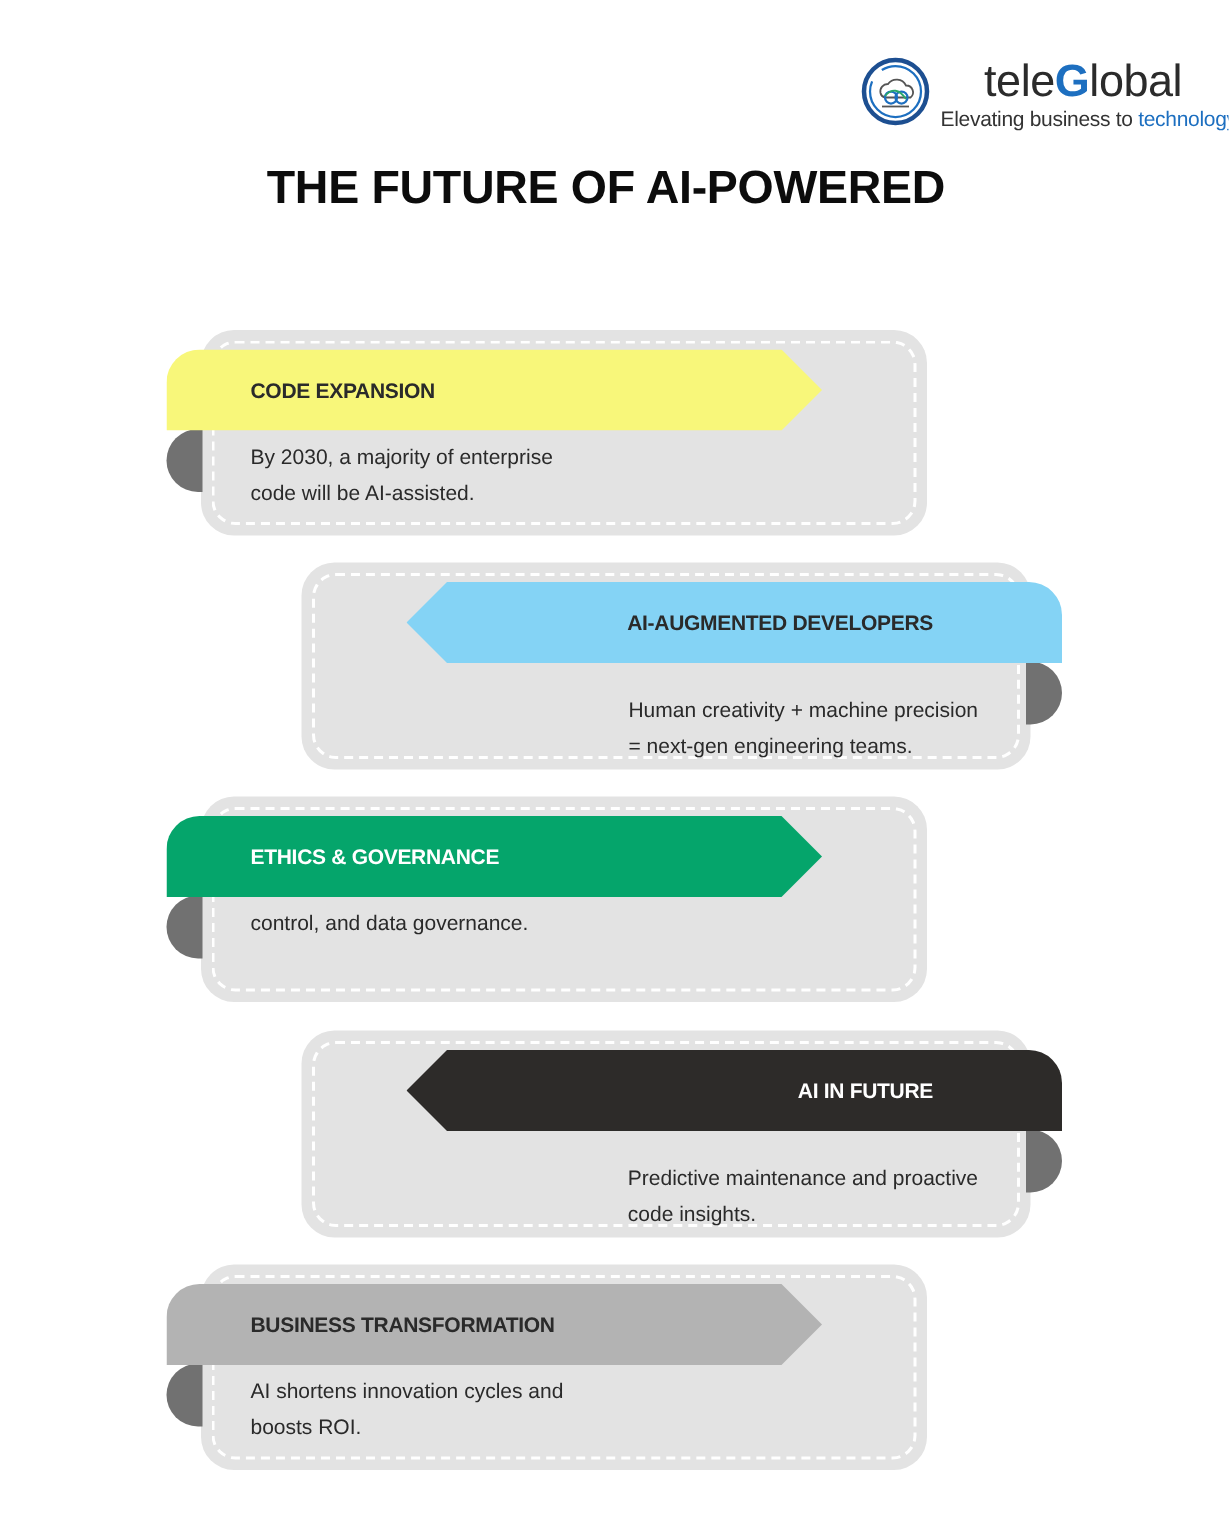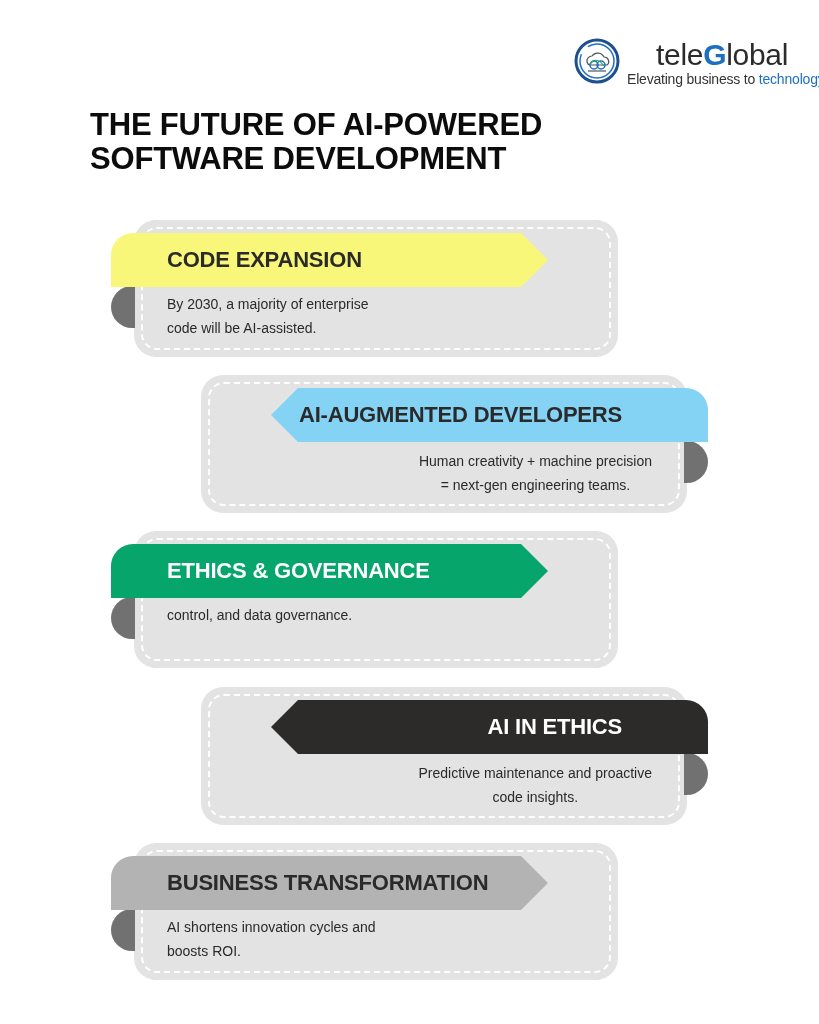--- a/index.html
+++ b/index.html
@@ -8,54 +8,53 @@
 
   
   .logo { position: absolute; left: 574px; top: 38px; width: 210px; height: 48px; }
   .logo-mark { position: absolute; left: 0; top: 0; width: 46px; height: 46px; }
   .logo-word { position: absolute; left: 52px; top: 1px; font-size: 30px; letter-spacing: -0.3px; color: #2b2b2b; line-height: 32px; margin-left: 30px; }
   .logo-word .g { color: #1d6fc0; font-weight: bold; }
   .logo-tag { position: absolute; left: 53px; top: 33px; font-size: 14px; color: #333; white-space: nowrap; letter-spacing: -0.2px; }
   .logo-tag .tech { color: #1d6fc0; }
 
   
-  .title { position: absolute; left: 90px; top: 108px; width: 540px; text-align: left; font-weight: bold; font-size: 31px; line-height: 34px; color: #0c0c0c; letter-spacing: -0.2px; }
+  .title { position: absolute; left: 90px; top: 108px; width: 540px; text-align: right; font-weight: bold; font-size: 31px; line-height: 34px; color: #0c0c0c; letter-spacing: -0.2px; }
 
   
   .card { position: absolute; background: #e3e3e3; border-radius: 22px; }
   .card::after { content: ""; position: absolute; left: 7px; top: 7px; right: 7px; bottom: 7px; border: 2px dashed #ffffff; border-radius: 16px; pointer-events: none; }
   .ribbon { position: absolute; height: 54px; z-index: 2; }
   .ribbon svg { position: absolute; left: 0; top: 0; }
-  .ribbon-label { position: absolute; top: 0; height: 54px; line-height: 54px; font-weight: bold; font-size: 22px; white-space: nowrap; letter-spacing: -0.2px; }
+  .ribbon-label { position: absolute; top: 0; height: 54px; line-height: 54px; font-weight: bold; font-size: 14px; white-space: nowrap; letter-spacing: -0.2px; }
   .curl { position: absolute; width: 24px; height: 42px; background: #717171; z-index: 1; }
   .curl.left { border-bottom-left-radius: 22px; border-top-left-radius: 22px; }
   .curl.right { border-bottom-right-radius: 22px; border-top-right-radius: 22px; }
   .desc { position: absolute; font-size: 14px; line-height: 24px; color: #2a2a2a; z-index: 3; }
-  .desc.right { text-align: center; }
+  .desc.right { text-align: left; margin-top: 12px; }
 </style>
 </head>
 <body>
 
 <div class="logo">
   <svg class="logo-mark" viewBox="0 0 46 46" width="46" height="46">
     <circle cx="23" cy="23" r="21" fill="none" stroke="#1d4f91" stroke-width="3"></circle>
     <circle cx="23" cy="23" r="17" fill="none" stroke="#1d6fc0" stroke-width="1.5" stroke-dasharray="60 10"></circle>
     <path d="M13 24 a5 5 0 0 1 5 -6 a7 7 0 0 1 12 1 a4.5 4.5 0 0 1 3 8 h-17 a4 4 0 0 1 -3 -3z" fill="#ffffff" stroke="#555" stroke-width="1.2"></path>
     <circle cx="20" cy="27" r="4" fill="none" stroke="#1d6fc0" stroke-width="1.5"></circle>
     <circle cx="27" cy="27" r="4" fill="none" stroke="#1d6fc0" stroke-width="1.5"></circle>
     <path d="M16 26 q7 -8 14 2" fill="none" stroke="#2aa86a" stroke-width="1.2"></path>
     <line x1="14" y1="33" x2="32" y2="33" stroke="#555" stroke-width="1.2"></line>
   </svg>
   <div class="logo-word"><span>tele</span><span class="g">G</span><span>lobal</span></div>
   <div class="logo-tag"><span>Elevating business to </span><span class="tech">technology</span></div>
 </div>
 
 <div class="title">
   <div>THE FUTURE OF AI-POWERED</div>
-  <div>SOFTWARE DEVELOPMENT</div>
 </div>
 
 <div class="card" style="left:134px; top:220px; width:484px; height:137px;"></div>
 <div class="curl left" style="left:111px; top:286px;"></div>
 <div class="ribbon" style="left:111px; top:233px; width:437px;">
   <svg width="437" height="54">
       <path d="M22 0 H410 L437 27 L410 54 H0 V22 A22 22 0 0 1 22 0 Z" fill="#f8f77a"></path>
     </svg>
   <div class="ribbon-label" style="left:56px; color:#2a2a2a;">CODE EXPANSION</div>
 </div>
@@ -88,21 +87,21 @@
 <div class="desc" style="left:167px; top:603px;">
   <div>control, and data governance.</div>
 </div>
 
 <div class="card" style="left:201px; top:687px; width:486px; height:138px;"></div>
 <div class="curl right" style="left:684px; top:753px;"></div>
 <div class="ribbon" style="left:271px; top:700px; width:437px;">
   <svg width="437" height="54">
       <path d="M27 0 H415 A22 22 0 0 1 437 22 V54 H27 L0 27 Z" fill="#2d2b29"></path>
     </svg>
-  <div class="ribbon-label" style="right:86px; color:#ffffff;">AI IN ETHICS</div>
+  <div class="ribbon-label" style="right:86px; color:#ffffff;">AI IN FUTURE</div>
 </div>
 <div class="desc right" style="right:167px; top:761px;">
   <div>Predictive maintenance and proactive</div>
   <div>code insights.</div>
 </div>
 
 <div class="card" style="left:134px; top:843px; width:484px; height:137px;"></div>
 <div class="curl left" style="left:111px; top:909px;"></div>
 <div class="ribbon" style="left:111px; top:856px; width:437px;padding-left:40px;">
   <svg width="437" height="54">

